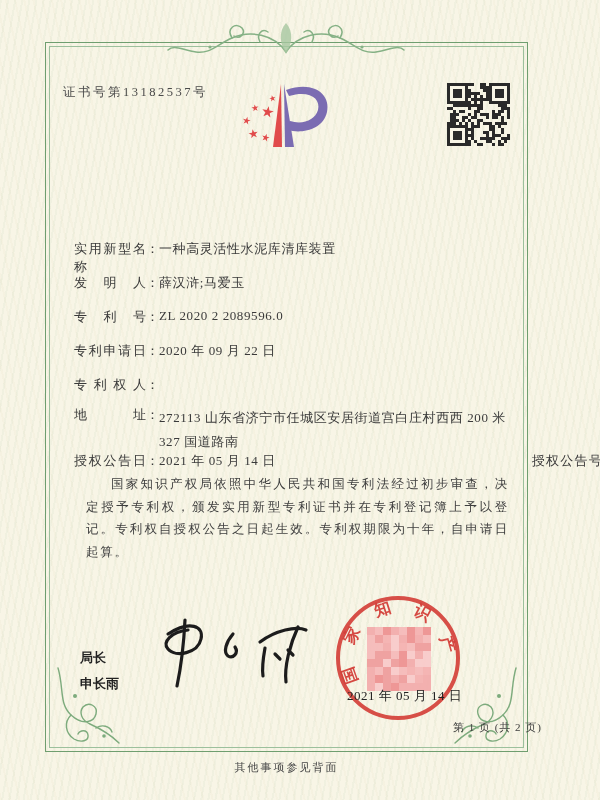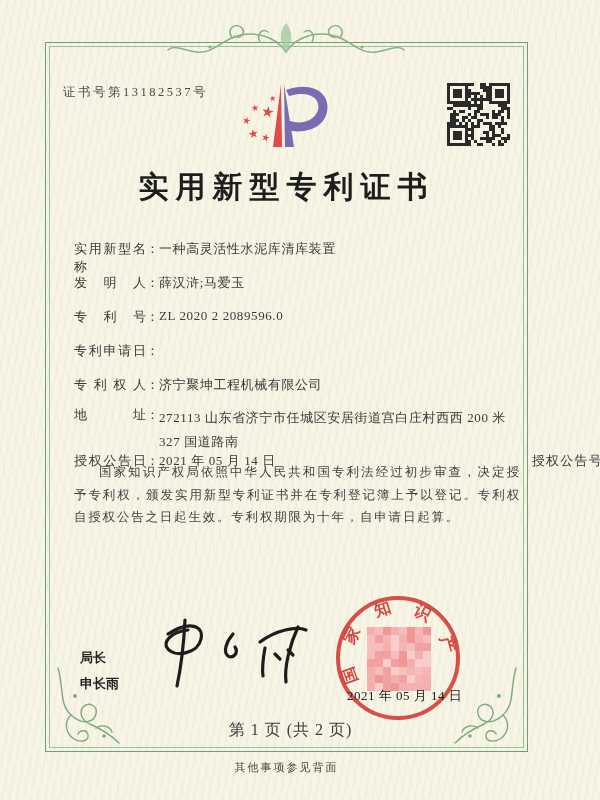--- a/index.html
+++ b/index.html
@@ -59,35 +59,35 @@
   .r-patentee{top:376px;}
   .r-address{top:406px;}
   .r-address .fvalue{white-space:pre-line;line-height:24px;max-width:360px;}
   .r-grant{top:442px;margin-top:10px;}
   .grant-right{position:absolute;left:256px;top:0;display:flex;}
   .grant-right .flabel{width:70px;}
   .r-grant .pair{position:relative;display:flex;}
   
   .paras{position:absolute;left:74px;top:461px;width:447px;}
   .paras p{
-    margin:0;text-indent:2em;font-size:12.5px;line-height:22.5px;
+    margin:12px;text-indent:2em;font-size:12.5px;line-height:22.5px;
     letter-spacing:1.8px;color:#3f3f3f;text-align:justify;
   }
   
   .signer{position:absolute;left:80px;top:645px;font-family:"Liberation Sans","DejaVu Sans",sans-serif;
     font-size:13px;font-weight:700;color:#222;line-height:26px;}
   .signature{position:absolute;left:138px;top:612px;width:190px;height:85px;}
   
   .stamp{position:absolute;left:330px;top:590px;width:136px;height:136px;}
   .mosaic{position:absolute;left:367px;top:627px;width:64px;height:64px;display:grid;
     grid-template-columns:repeat(8,1fr);grid-template-rows:repeat(8,1fr);opacity:0.92;}
   .mosaic span{display:block;}
   .stamp-date{position:absolute;left:347px;top:687px;font-size:13px;color:#222;letter-spacing:0.5px;}
   
-  .page-info{position:absolute;left:49px;top:720px;width:483px;text-align:center;font-size:16px;color:#3d3d3d;letter-spacing:1px;}
+  .page-info{position:absolute;left:59px;top:720px;width:483px;text-align:right;font-size:11px;color:#3d3d3d;letter-spacing:1px;}
   .back-note{position:absolute;left:45px;top:760px;width:483px;text-align:center;font-size:11px;color:#474747;letter-spacing:2px;}
 </style>
 </head>
 <body>
 
 <div class="page">
 
   <div class="frame"></div>
 
   <svg class="top-ornament" viewBox="0 0 240 46">
@@ -291,45 +291,44 @@
       <rect x="17" y="19" width="1" height="1" fill="#2a2a2a"></rect>
       <rect x="19" y="19" width="1" height="1" fill="#2a2a2a"></rect>
       <rect x="7" y="20" width="1" height="1" fill="#2a2a2a"></rect>
       <rect x="10" y="20" width="1" height="1" fill="#2a2a2a"></rect>
       <rect x="11" y="20" width="1" height="1" fill="#2a2a2a"></rect>
       <rect x="15" y="20" width="1" height="1" fill="#2a2a2a"></rect>
       <rect x="17" y="20" width="1" height="1" fill="#2a2a2a"></rect>
       <rect x="18" y="20" width="1" height="1" fill="#2a2a2a"></rect>
     </svg>
 
-  <div class="title">实用新型专利证书</div>
 
   <div class="row r-name">
     <span class="flabel">实用新型名称</span>
       <span class="fcolon">：</span>
     <span class="fvalue">一种高灵活性水泥库清库装置</span>
   </div>
   <div class="row r-inventor">
     <span class="flabel">发明人</span>
       <span class="fcolon">：</span>
     <span class="fvalue">薛汉浒;马爱玉</span>
   </div>
   <div class="row r-patno">
     <span class="flabel">专利号</span>
       <span class="fcolon">：</span>
     <span class="fvalue">ZL 2020 2 2089596.0</span>
   </div>
   <div class="row r-filing">
     <span class="flabel">专利申请日</span>
       <span class="fcolon">：</span>
+    <span class="fvalue">2020 年 09 月 22 日</span>
   </div>
   <div class="row r-patentee">
     <span class="flabel">专利权人</span>
       <span class="fcolon">：</span>
-    <span class="fvalue">济宁聚坤工程机械有限公司</span>
   </div>
   <div class="row r-address">
     <span class="flabel">地址</span>
       <span class="fcolon">：</span>
     <span class="fvalue">272113 山东省济宁市任城区安居街道宫白庄村西西 200 米
 327 国道路南</span>
   </div>
   <div class="row r-grant">
     <span class="pair">
       <span class="flabel">授权公告日</span>

